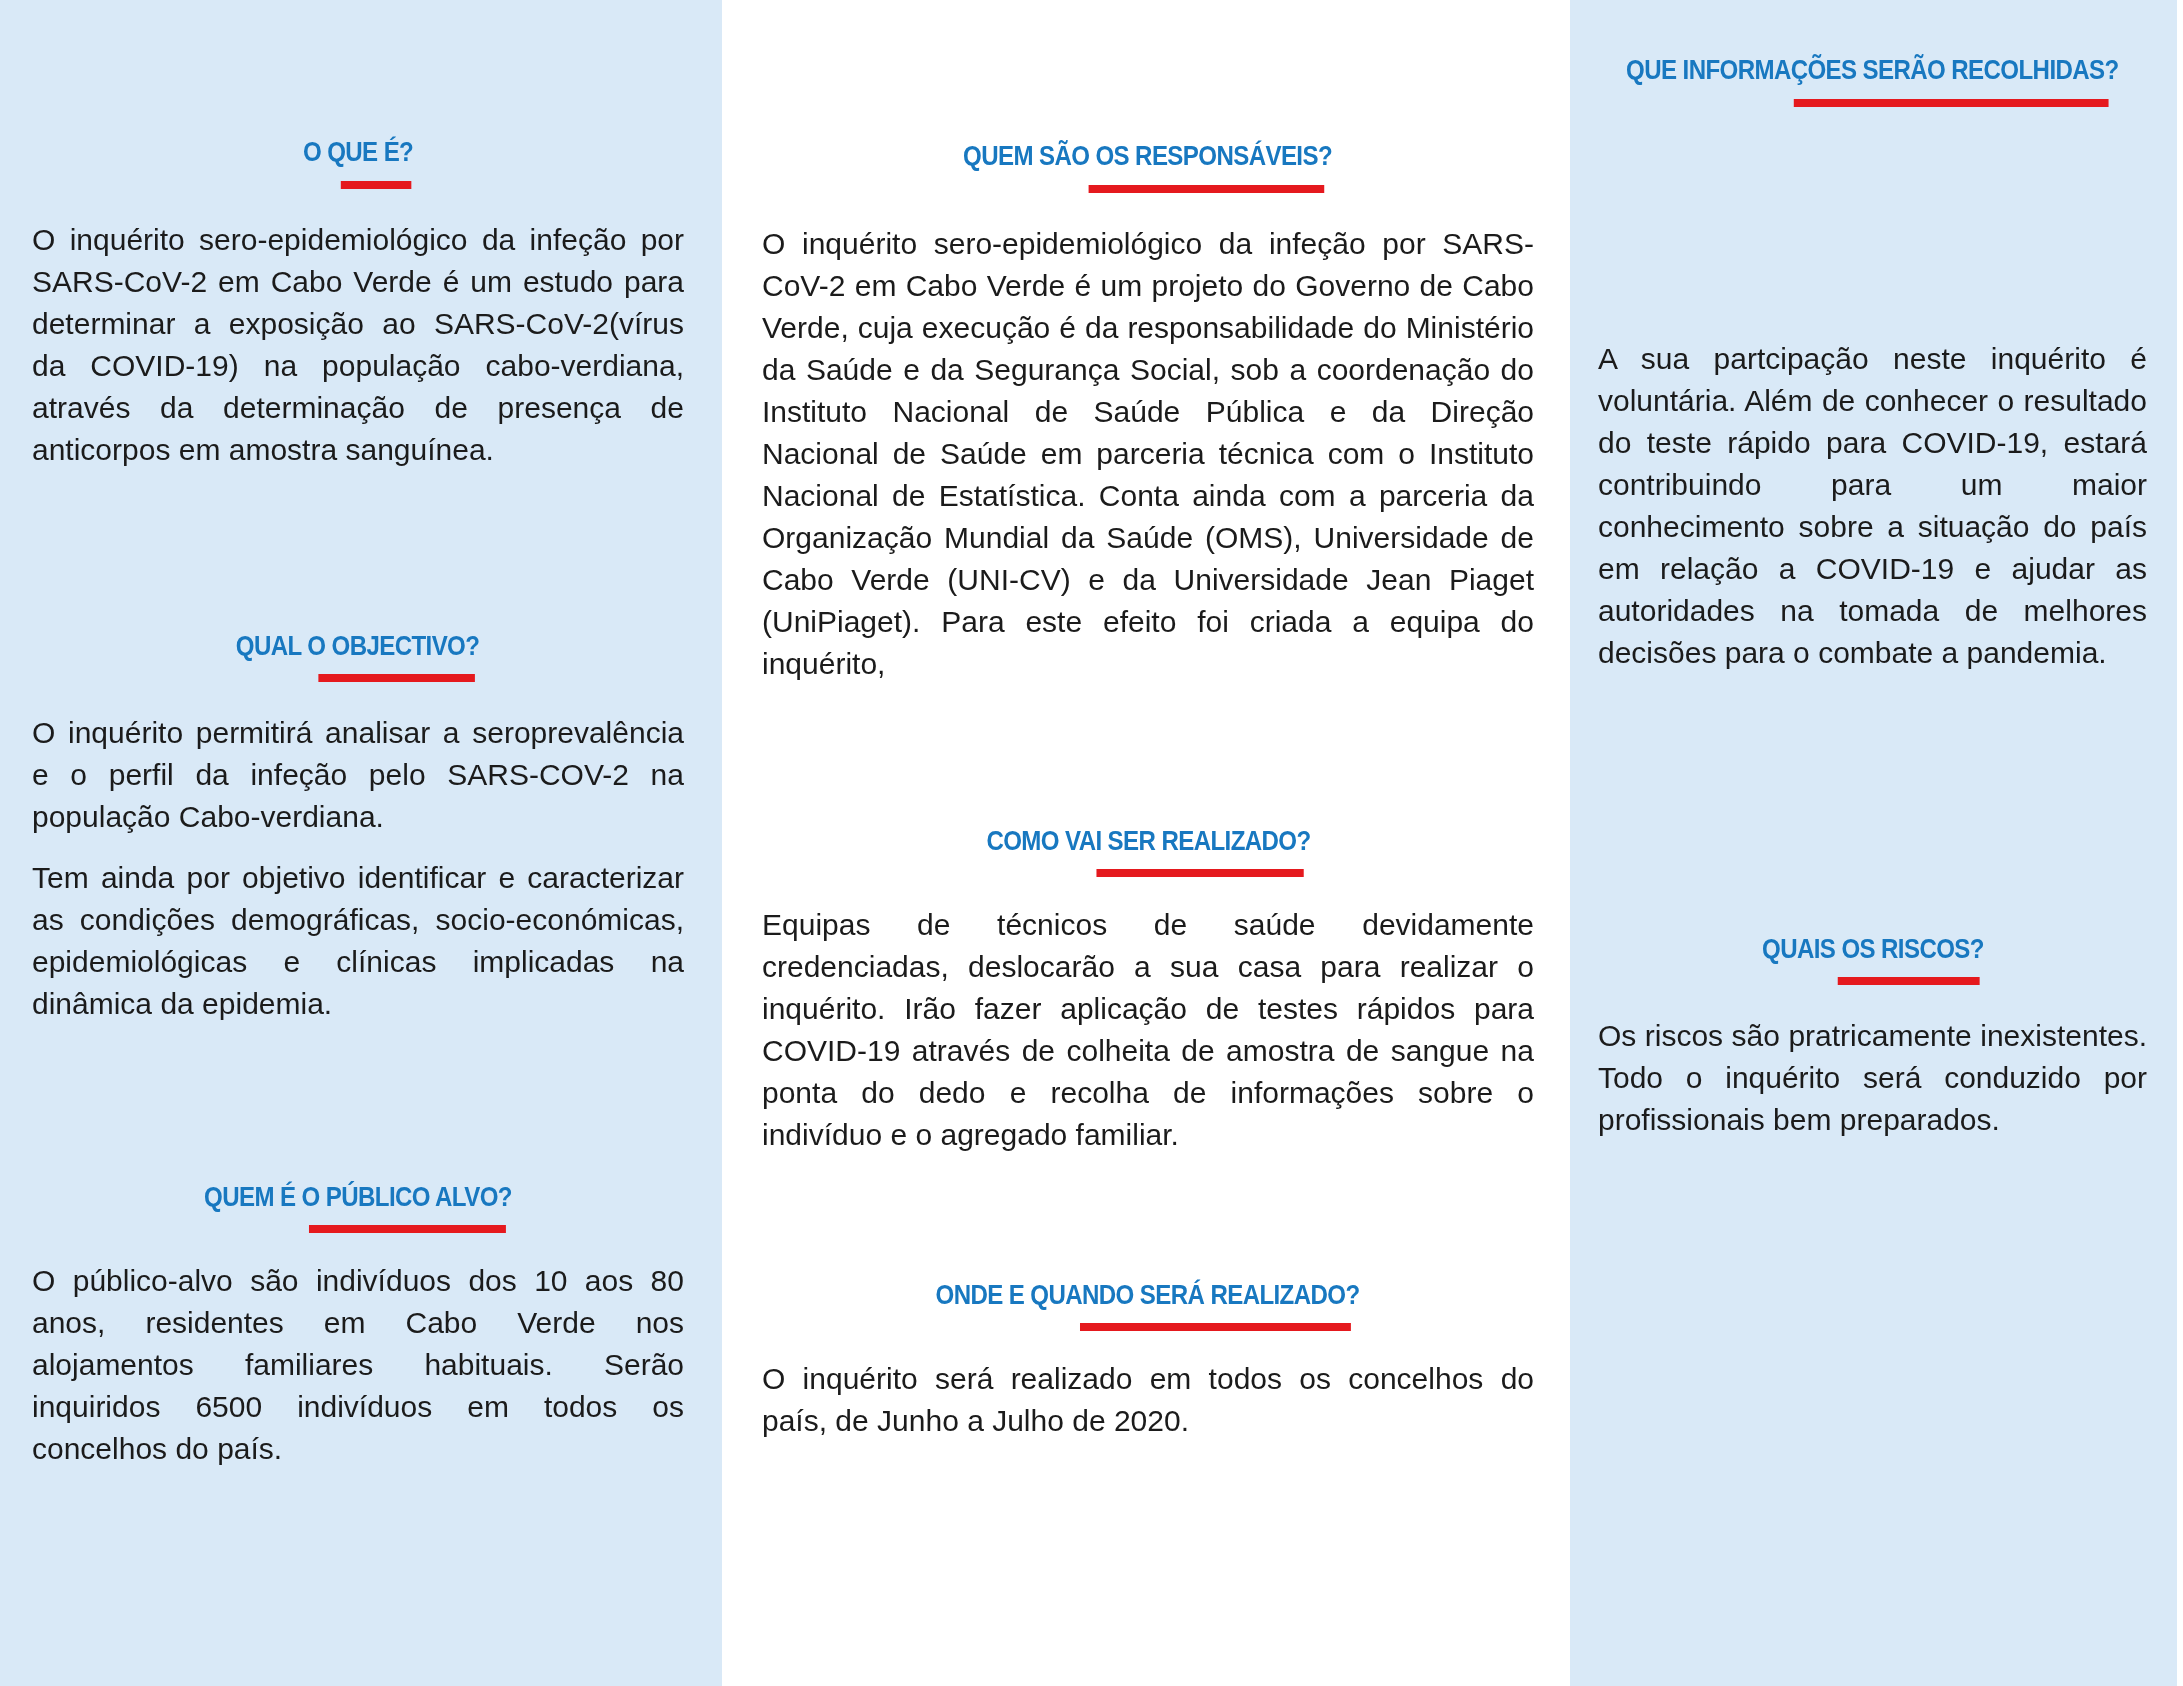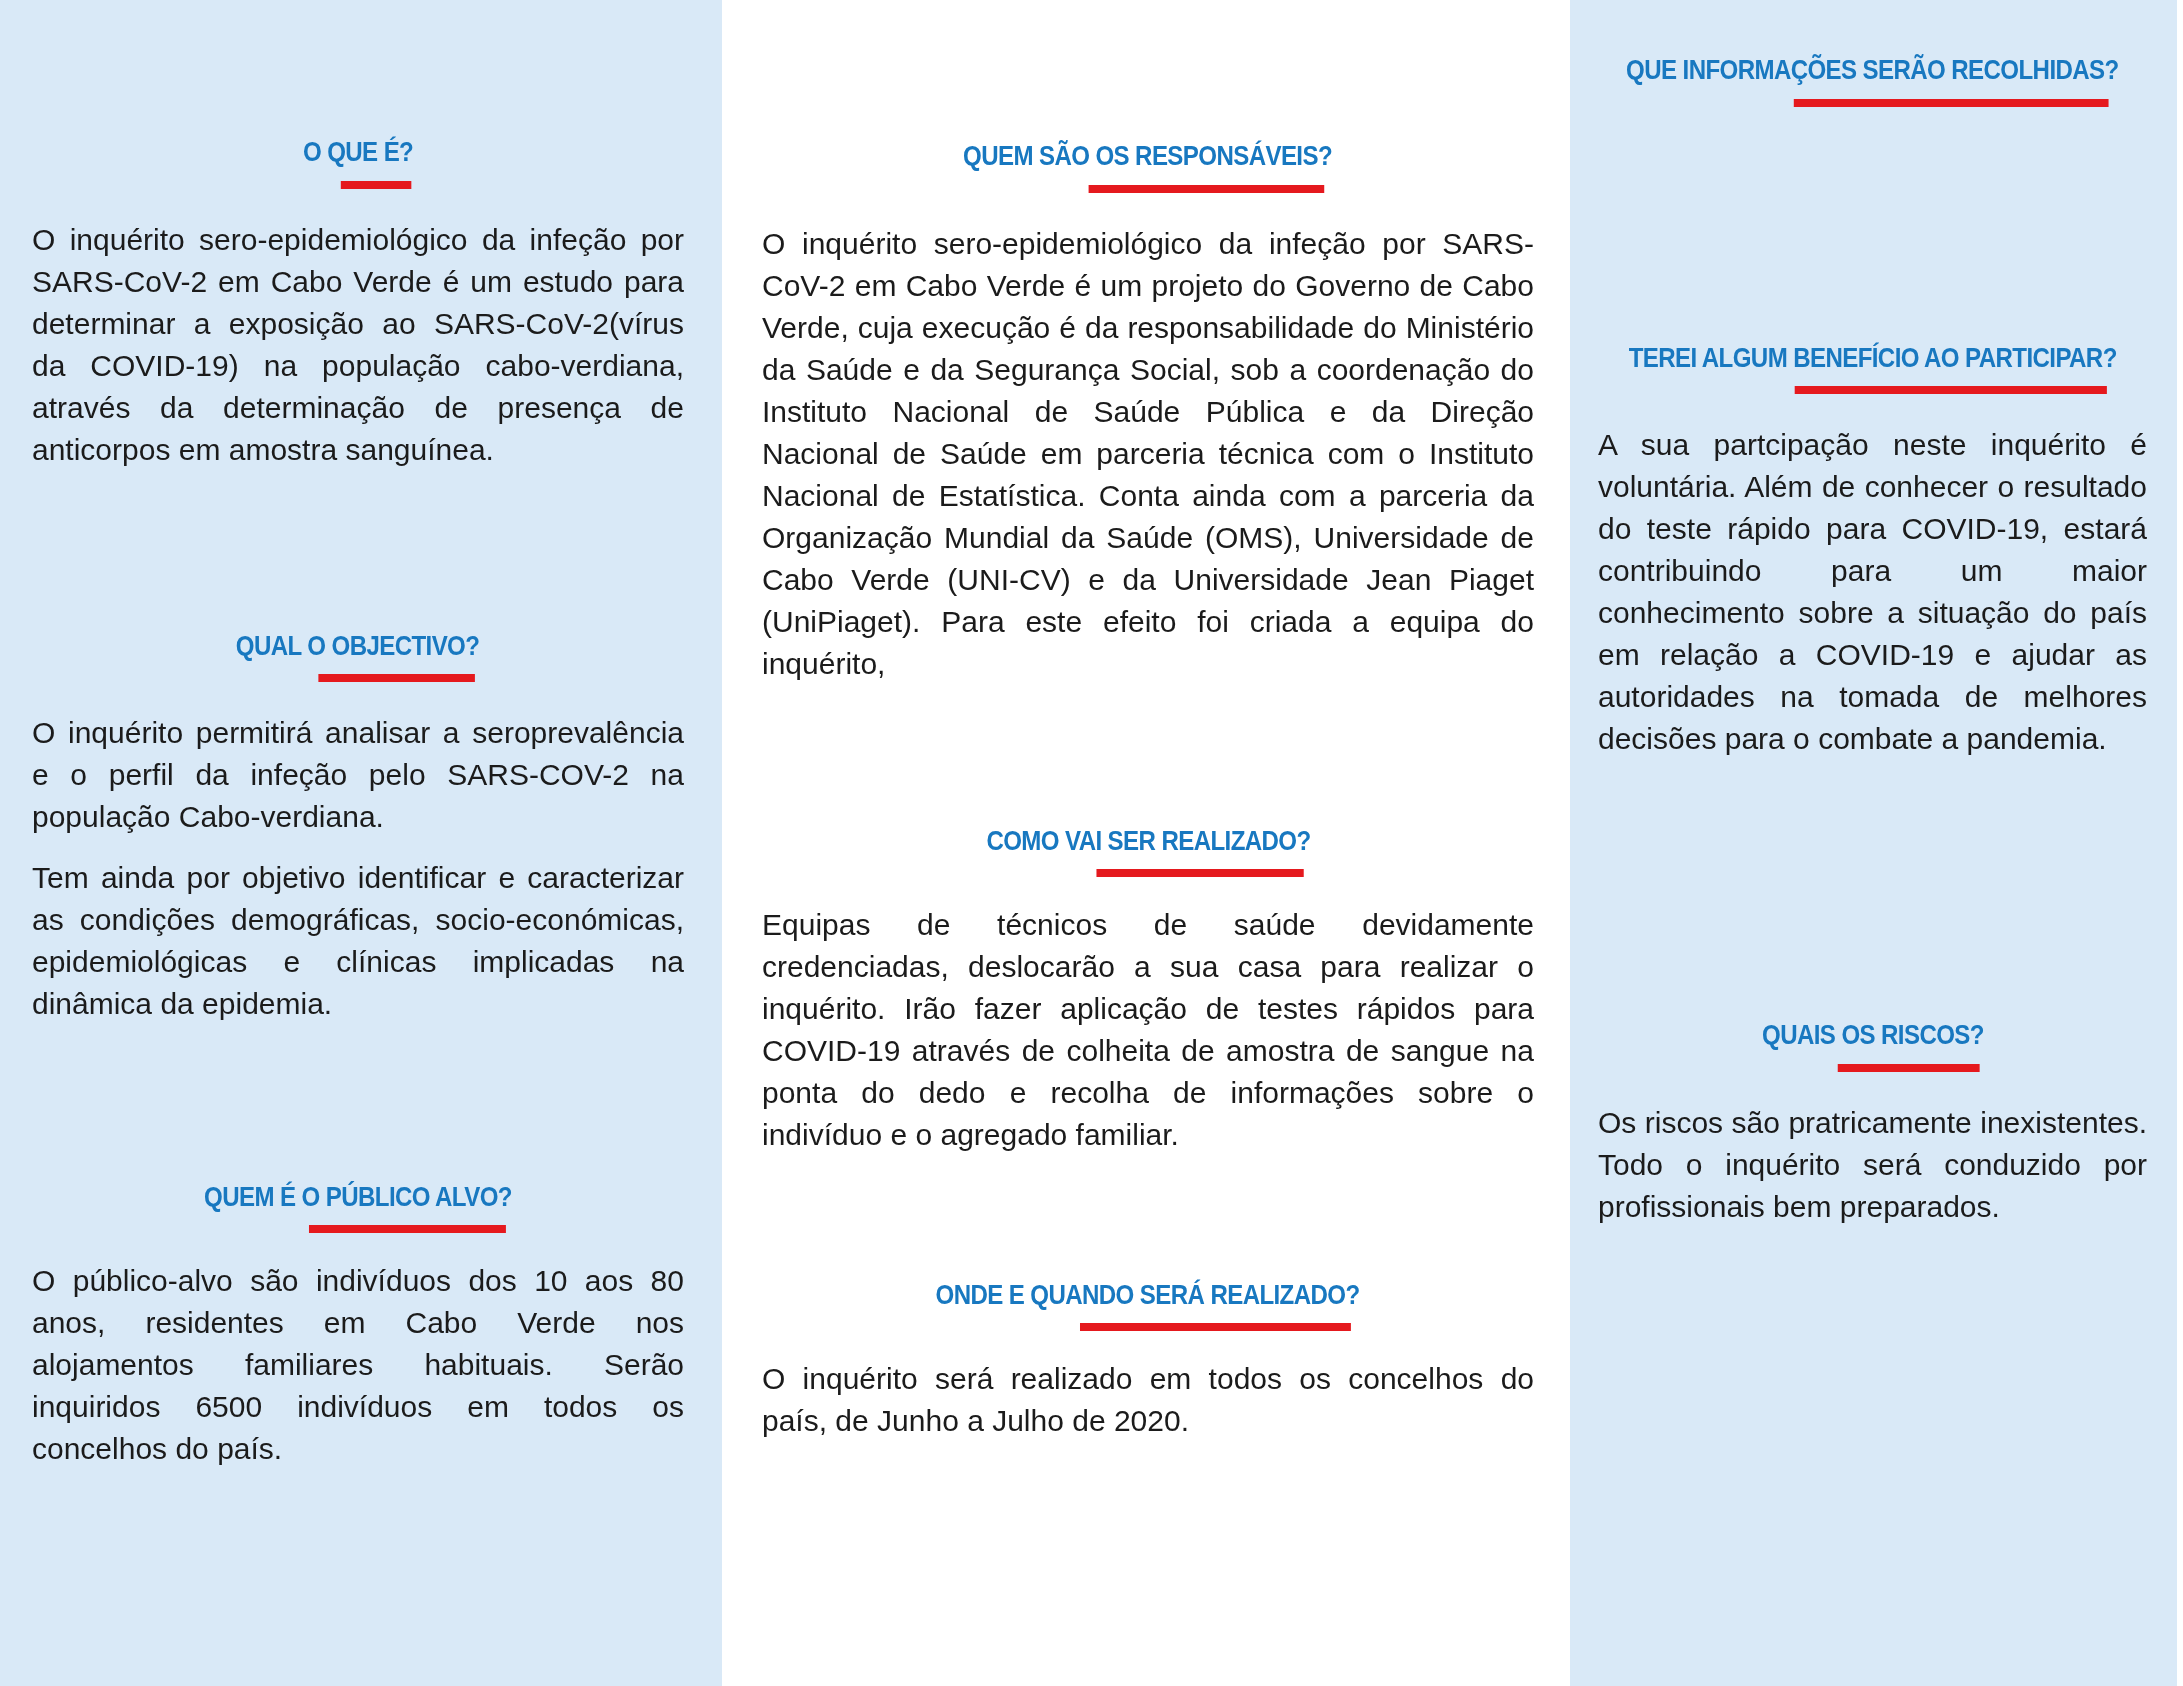--- a/index.html
+++ b/index.html
@@ -149,26 +149,20 @@
     <div class="sec">
       <h2>
         <span class="hx">
           <span class="txt">QUE INFORMAÇÕES SERÃO RECOLHIDAS?</span>
           <span class="redline"></span>
         </span>
       </h2>
     </div>
 
     <div class="sec" style="margin-top:231px">
-      <h2>
-        <span class="hx">
-          <span class="txt">TEREI ALGUM BENEFÍCIO AO PARTICIPAR?</span>
-          <span class="redline"></span>
-        </span>
-      </h2>
       <p style="margin-top:30px">A sua partcipação neste inquérito é voluntária. Além de conhecer o resultado do teste rápido para COVID-19, estará contribuindo para um maior conhecimento sobre a situação do país em relação a COVID-19 e ajudar as autoridades na tomada de melhores decisões para o combate a pandemia.</p>
     </div>
 
     <div class="sec" style="margin-top:255px">
       <h2>
         <span class="hx">
           <span class="txt">QUAIS OS RISCOS?</span>
           <span class="redline"></span>
         </span>
       </h2>

